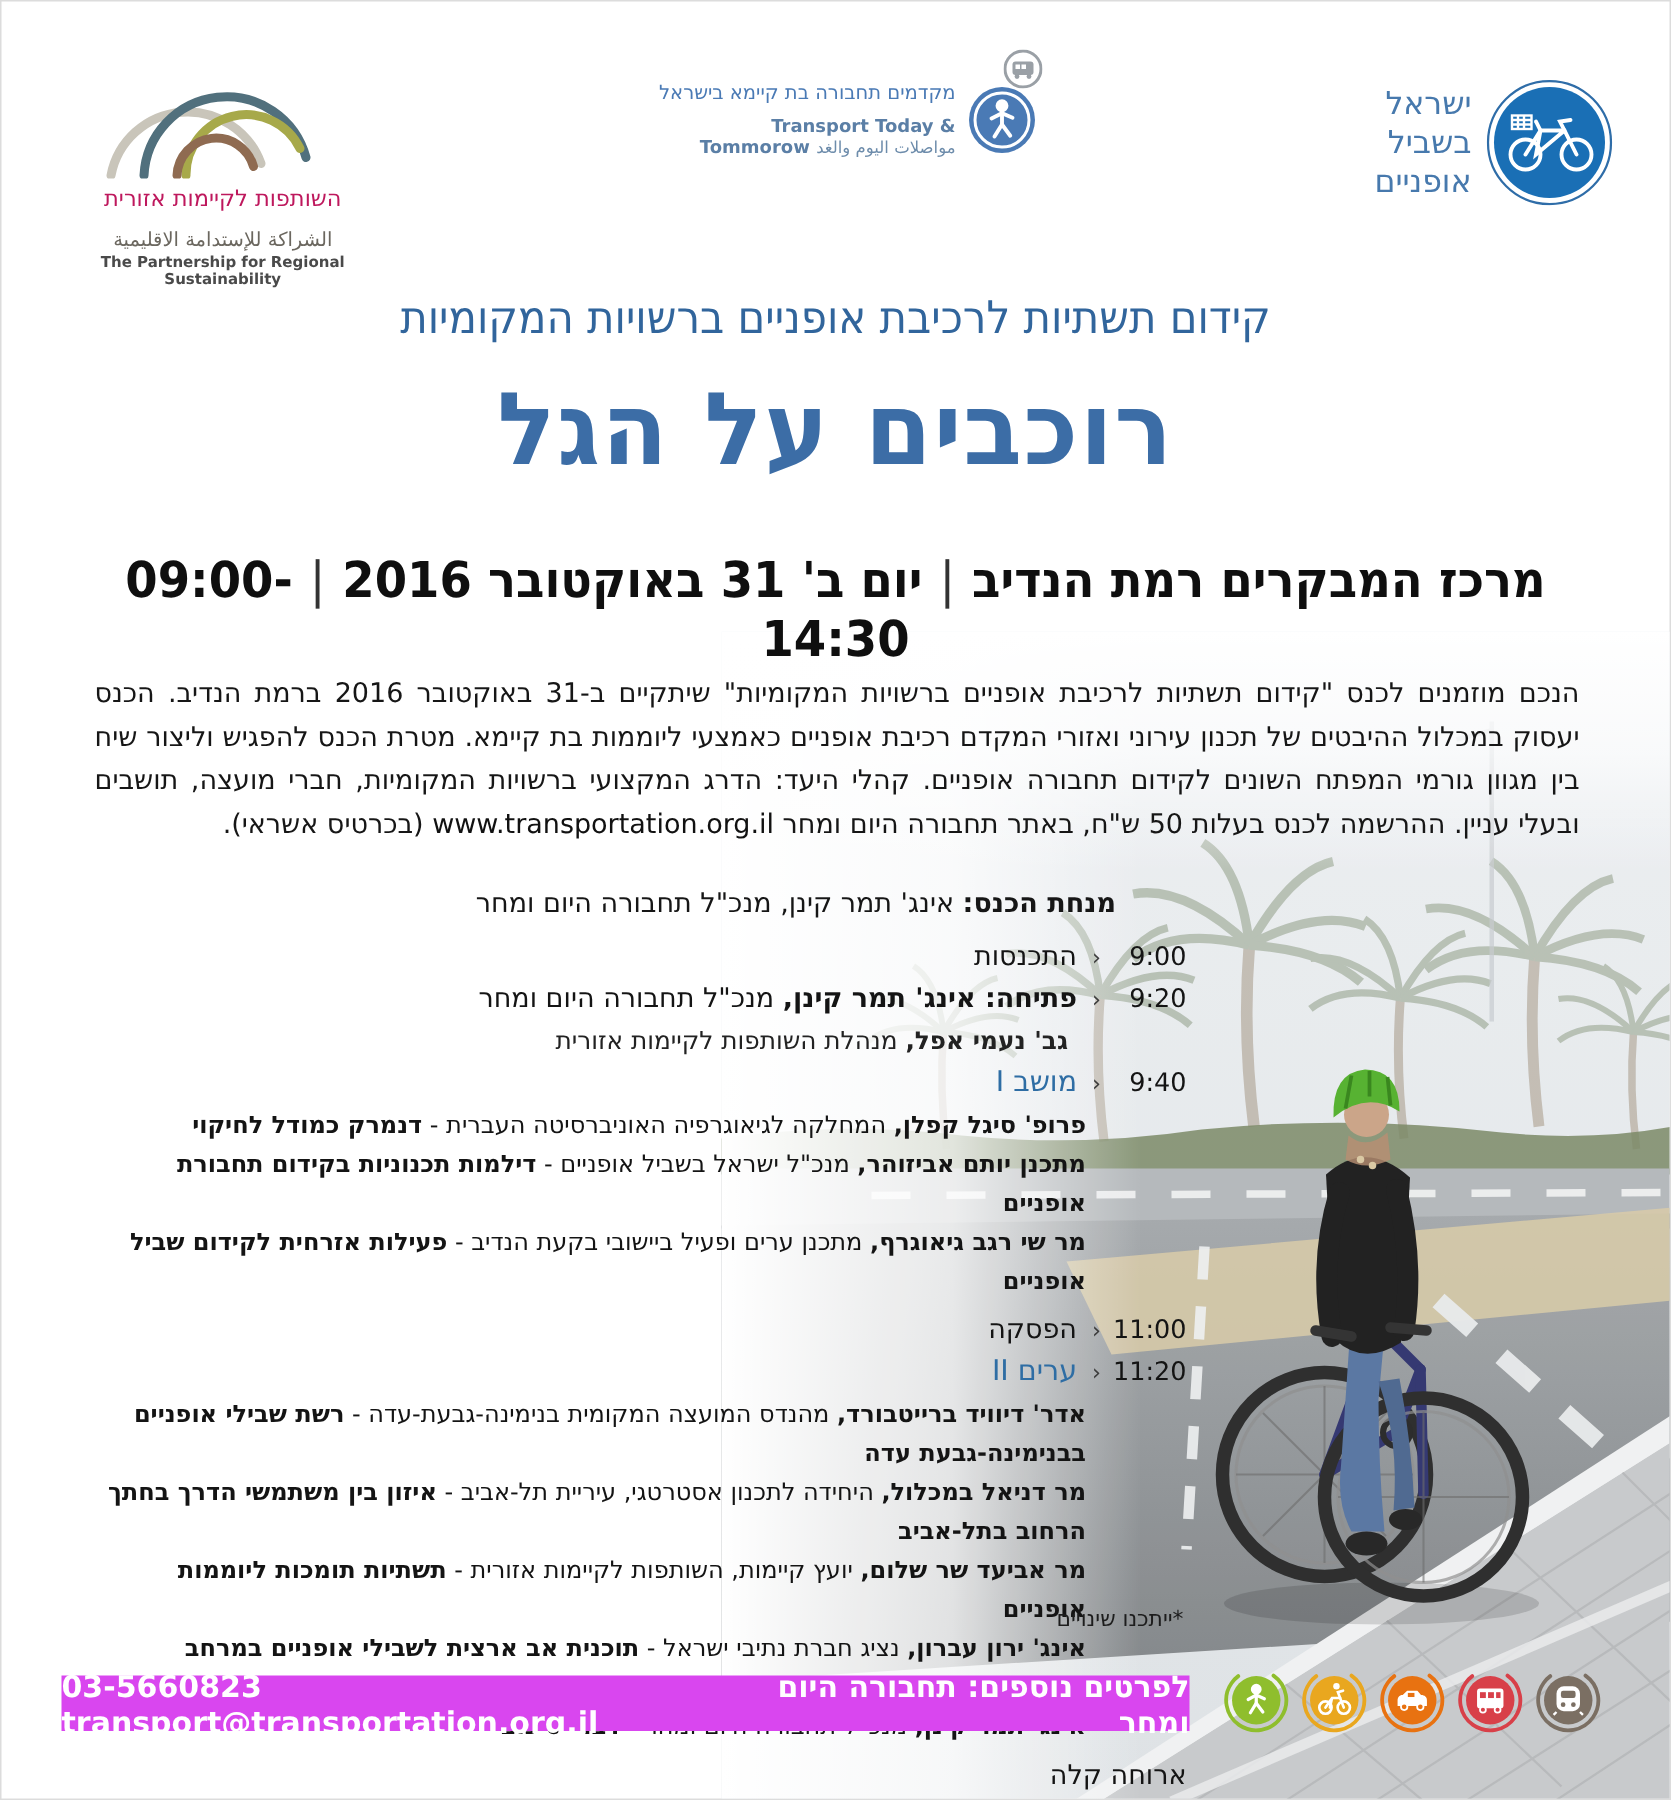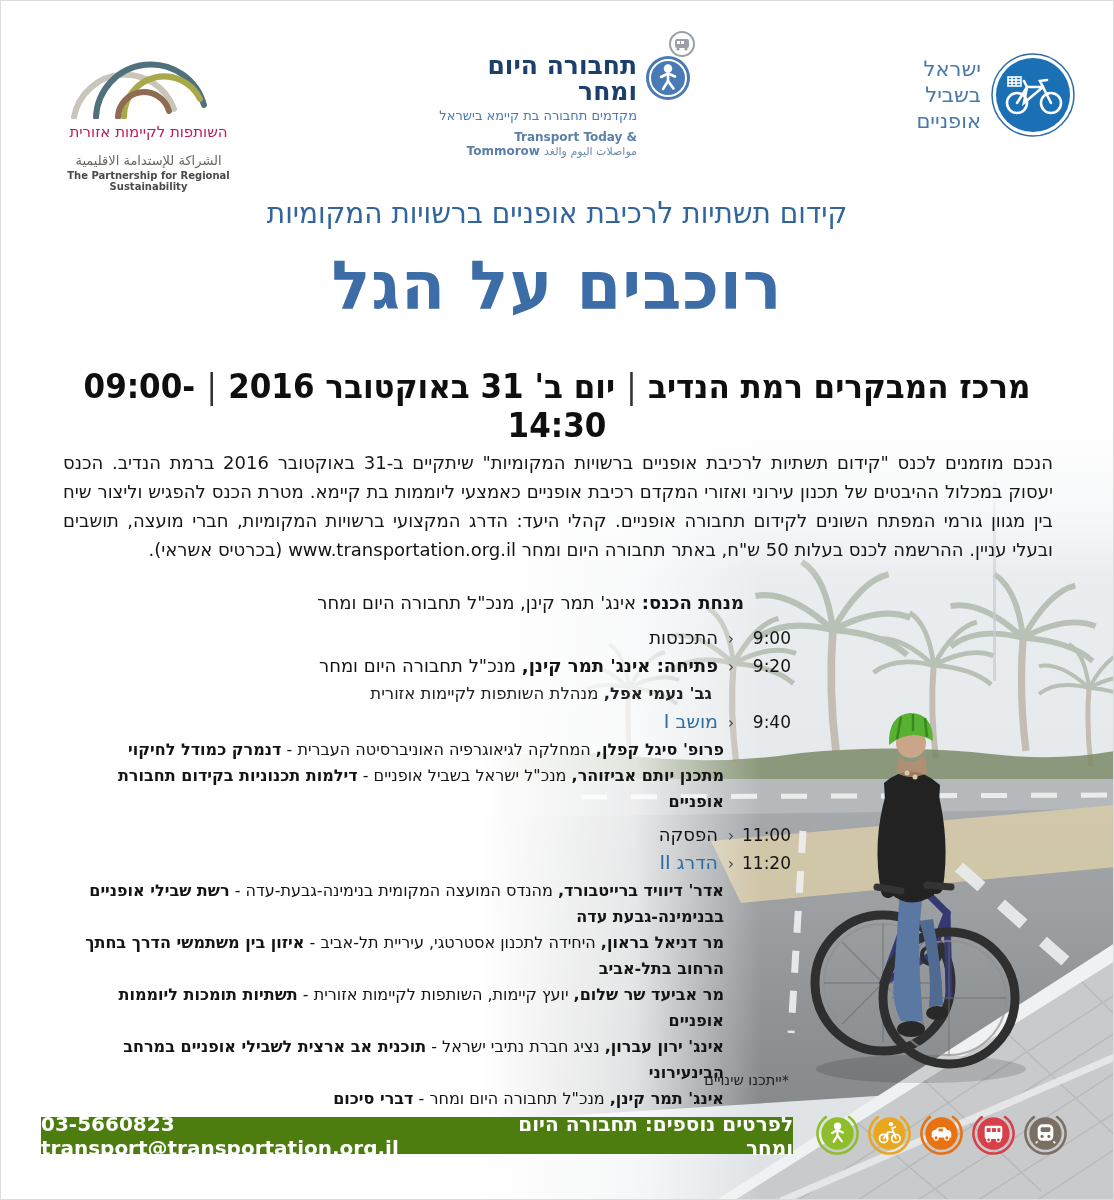--- a/index.html
+++ b/index.html
@@ -226,21 +226,20 @@
           <circle cx="23" cy="23" r="22" fill="#4a7ab5"></circle>
           <circle cx="23" cy="23" r="18" fill="none" stroke="#ffffff" stroke-width="2"></circle>
           <g stroke="#ffffff" stroke-width="2.6" stroke-linecap="round" fill="#fff">
             <circle cx="23" cy="13.5" r="3"></circle>
             <path d="M23 17 L23 26" fill="none"></path>
             <path d="M16 22 L23 18.5 L30 21.5" fill="none"></path>
             <path d="M18 34 L23 26 L28.5 33.5" fill="none"></path>
           </g>
         </svg>
       </span>
-      <div class="ttt-title">תחבורה היום ומחר</div>
       <div class="ttt-sub">מקדמים תחבורה בת קיימא בישראל</div>
       <div class="ttt-latin">
         <span>Transport Today &amp; Tommorow</span>
         <span class="arb">مواصلات اليوم والغد</span>
       </div>
     </div>
   </div>
 
   <div class="abs logo-ibike">
     <div class="ibike-text">
@@ -302,52 +301,53 @@
 
     <div class="srow">
       <span class="time">9:40</span>
       <span class="chev">‹</span>
       <span class="slabel session">מושב I</span>
     </div>
 
     <div class="speakers">
       <div class="speaker"><b>פרופ' סיגל קפלן,</b><span> המחלקה לגיאוגרפיה האוניברסיטה העברית - </span><b>דנמרק כמודל לחיקוי</b></div>
       <div class="speaker"><b>מתכנן יותם אביזוהר,</b><span> מנכ"ל ישראל בשביל אופניים - </span><b>דילמות תכנוניות בקידום תחבורת אופניים</b></div>
+      <div class="speaker"><b>מר שי רגב גיאוגרף,</b><span> מתכנן ערים ופעיל ביישובי בקעת הנדיב - </span><b>פעילות אזרחית לקידום שביל אופניים</b></div>
     </div>
 
     <div class="srow">
       <span class="time">11:00</span>
       <span class="chev">‹</span>
       <span class="slabel">הפסקה</span>
     </div>
 
     <div class="srow">
       <span class="time">11:20</span>
       <span class="chev">‹</span>
-      <span class="slabel session">הדרג II</span>
+      <span class="slabel session">ערים II</span>
     </div>
 
     <div class="speakers">
       <div class="speaker"><b>אדר' דיוויד ברייטבורד,</b><span> מהנדס המועצה המקומית בנימינה-גבעת-עדה - </span><b>רשת שבילי אופניים בבנימינה-גבעת עדה</b></div>
-      <div class="speaker"><b>מר דניאל בראון,</b><span> היחידה לתכנון אסטרטגי, עיריית תל-אביב - </span><b>איזון בין משתמשי הדרך בחתך הרחוב בתל-אביב</b></div>
+      <div class="speaker"><b>מר דניאל במכלול,</b><span> היחידה לתכנון אסטרטגי, עיריית תל-אביב - </span><b>איזון בין משתמשי הדרך בחתך הרחוב בתל-אביב</b></div>
       <div class="speaker"><b>מר אביעד שר שלום,</b><span> יועץ קיימות, השותפות לקיימות אזורית - </span><b>תשתיות תומכות ליוממות אופניים</b></div>
       <div class="speaker"><b>אינג' ירון עברון,</b><span> נציג חברת נתיבי ישראל - </span><b>תוכנית אב ארצית לשבילי אופניים במרחב הבינעירוני</b></div>
       <div class="speaker"><b>אינג' תמר קינן,</b><span> מנכ"ל תחבורה היום ומחר - </span><b>דברי סיכום</b></div>
     </div>
 
     <div class="srow">
 
       <span class="slabel">ארוחה קלה</span>
     </div>
 
   </div>
 
   <div class="abs note">*ייתכנו שינויים</div>
 
-  <div class="abs footer-bar" style="background:#4d7c0f;">
+  <div class="abs footer-bar" style="background:#d946ef;">
     <span class="contact">03-5660823  transport@transportation.org.il</span>
     <span class="flabel">לפרטים נוספים: תחבורה היום ומחר</span>
   </div>
 
   <div class="abs ticons">
     <svg class="ticon" viewBox="0 0 46 46">
       <circle cx="23" cy="23" r="20.5" fill="none" stroke="#8fbe2d" stroke-width="2.6" stroke-dasharray="103 26" transform="rotate(-55 23 23)" stroke-linecap="round"></circle>
       <circle cx="23" cy="23" r="16.5" fill="#8fbe2d"></circle>
       <g stroke="#ffffff" stroke-width="2.2" stroke-linecap="round" fill="#fff">
         <circle cx="23" cy="15.5" r="2.6"></circle>

